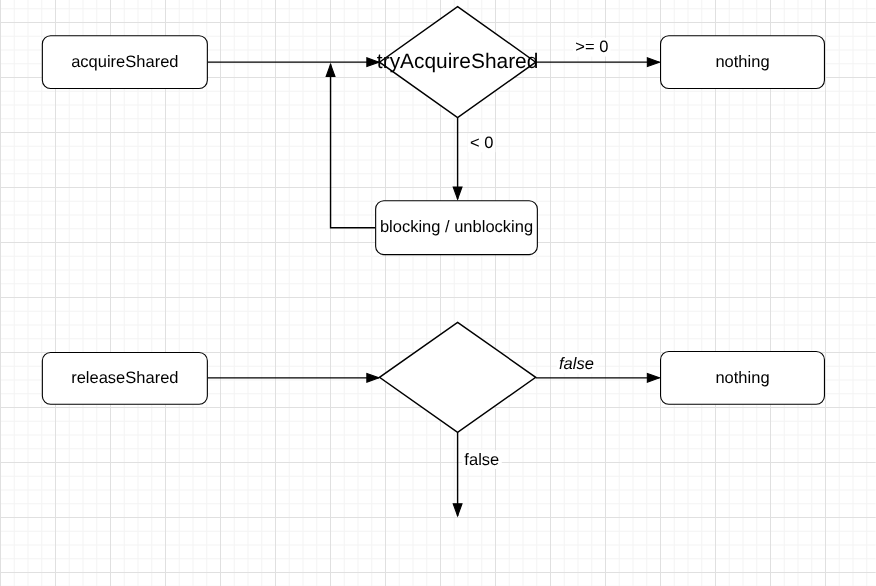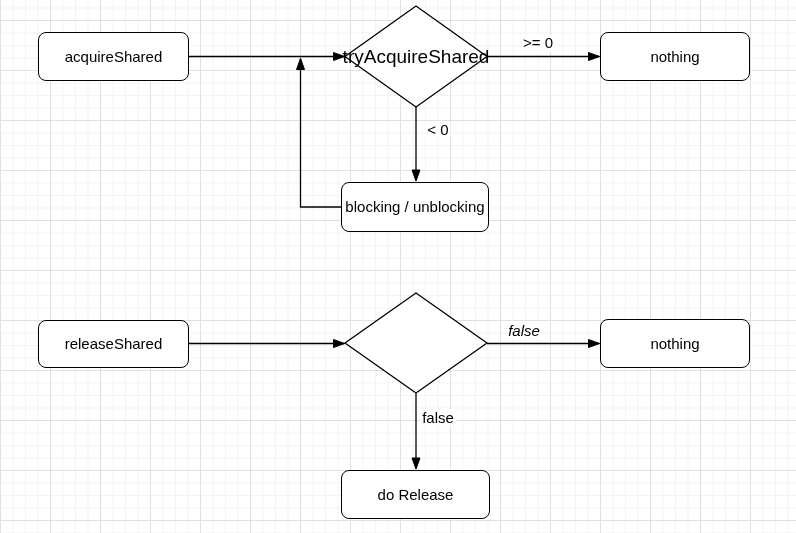--- a/index.html
+++ b/index.html
@@ -109,23 +109,20 @@
   </div>
   <div class="node" id="n-blocking">
     <span>blocking / unblocking</span>
   </div>
   <div class="node" id="n-release">
     <span>releaseShared</span>
   </div>
   <div class="node" id="n-nothing-bottom">
     <span>nothing</span>
   </div>
-  <div class="node" id="n-do-release">
-    <span>do Release</span>
-  </div>
 
   <div class="decision-label" id="d1-label">
     <span>tryAcquireShared</span>
   </div>
 
   <div class="edge-label" id="l-ge">&gt;= 0</div>
   <div class="edge-label" id="l-lt">&lt; 0</div>
   <div class="edge-label" id="l-false">false</div>
   <div class="edge-label" id="l-true">false</div>
 

